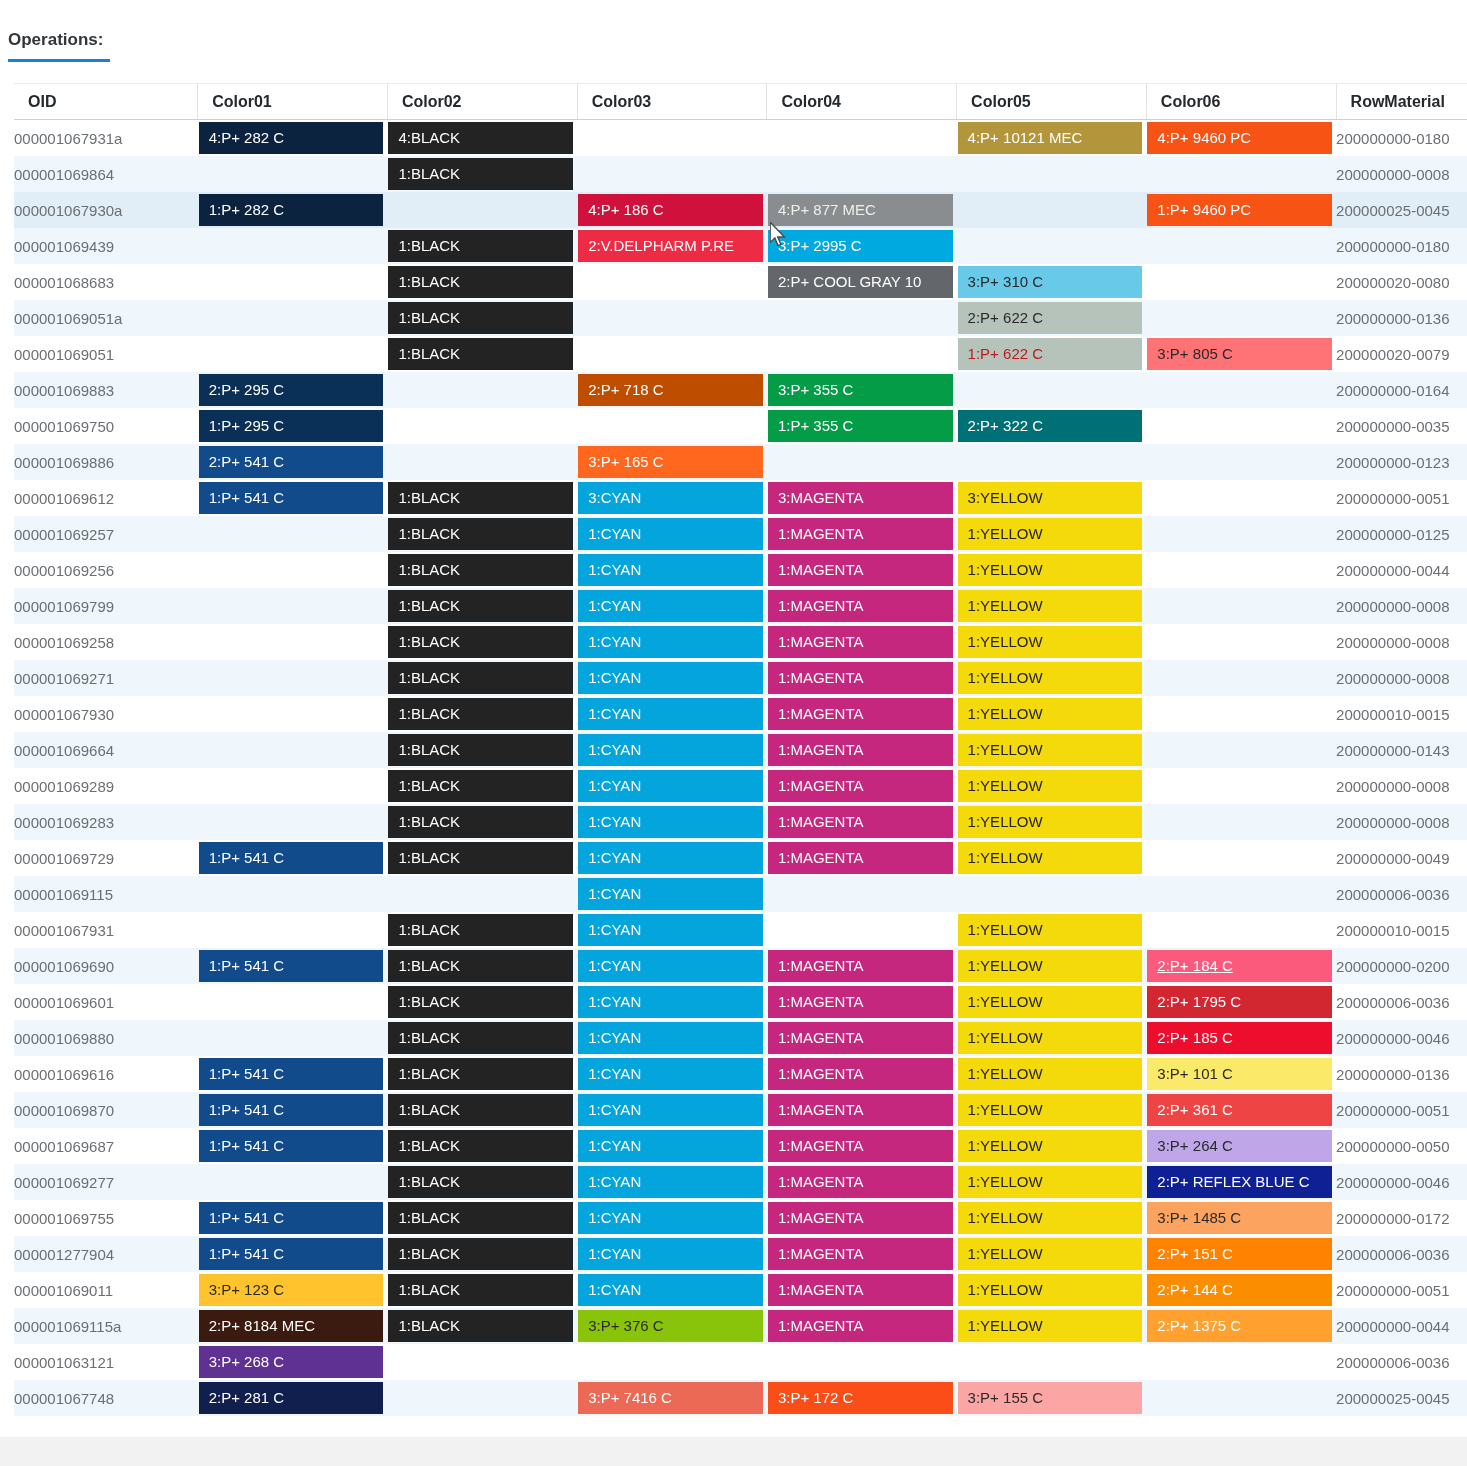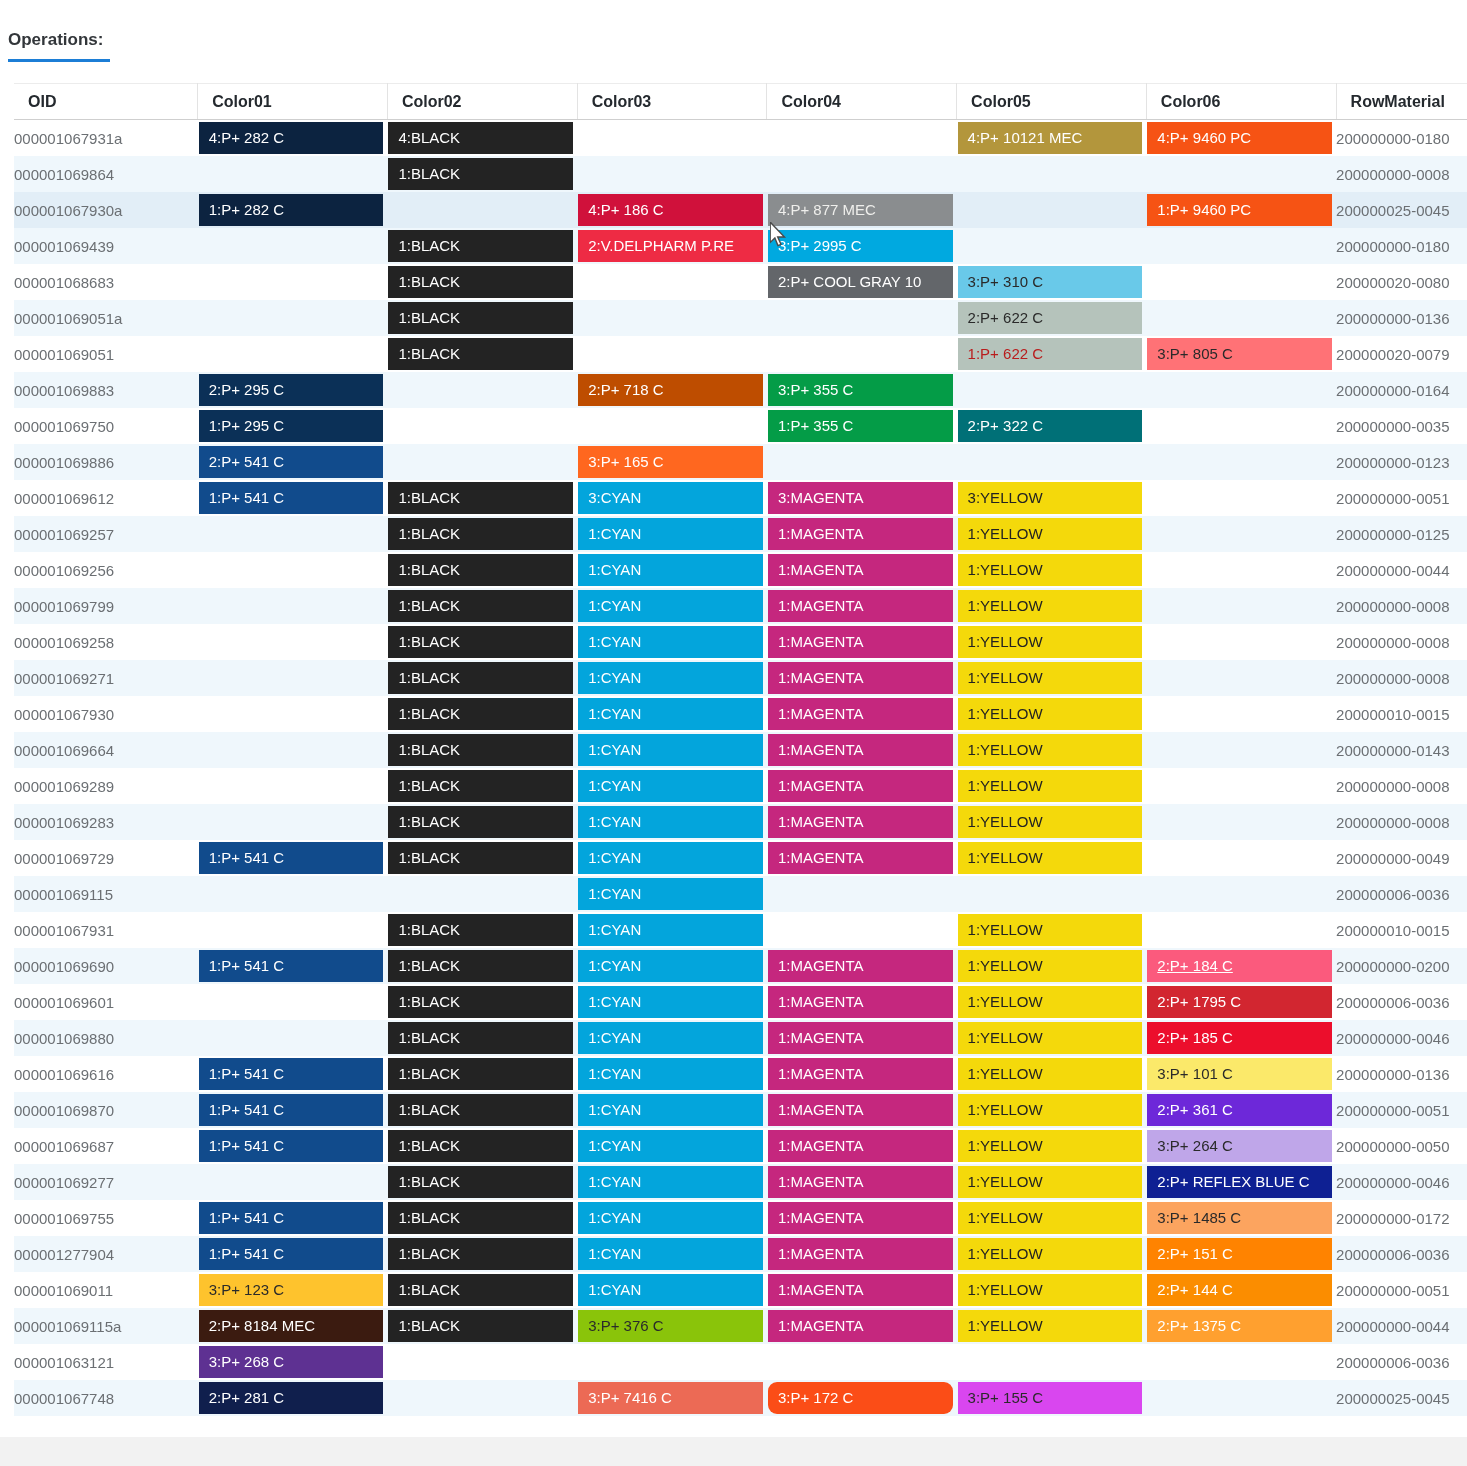--- a/index.html
+++ b/index.html
@@ -586,21 +586,21 @@
         <td>
           <div class="chip" style="background: rgb(3, 165, 220); color: rgb(255, 255, 255);">1:CYAN</div>
         </td>
         <td>
           <div class="chip" style="background: rgb(197, 39, 126); color: rgb(255, 255, 255);">1:MAGENTA</div>
         </td>
         <td>
           <div class="chip" style="background: rgb(244, 217, 11); color: rgb(34, 34, 34);">1:YELLOW</div>
         </td>
         <td>
-          <div class="chip" style="background: #6d28d9; color: rgb(255, 255, 255);">2:P+ 361 C</div>
+          <div class="chip" style="background: #ef4444; color: rgb(255, 255, 255);">2:P+ 361 C</div>
         </td>
         <td class="mat">200000000-0051</td>
       </tr>
       <tr class="r-odd">
         <td class="oid">000001069687</td>
         <td>
           <div class="chip" style="background: rgb(17, 75, 140); color: rgb(255, 255, 255);">1:P+ 541 C</div>
         </td>
         <td>
           <div class="chip" style="background: rgb(35, 35, 35); color: rgb(255, 255, 255);">1:BLACK</div>
@@ -742,24 +742,24 @@
       <tr class="r-even">
         <td class="oid">000001067748</td>
         <td>
           <div class="chip" style="background: rgb(16, 31, 77); color: rgb(255, 255, 255);">2:P+ 281 C</div>
         </td>
         <td></td>
         <td>
           <div class="chip" style="background: rgb(236, 106, 85); color: rgb(255, 255, 255);">3:P+ 7416 C</div>
         </td>
         <td>
-          <div class="chip" style="background: rgb(251, 77, 23); color: rgb(255, 255, 255); border-radius: 9px;">3:P+ 172 C</div>
-        </td>
-        <td>
-          <div class="chip" style="background: #d946ef; color: rgb(42, 42, 42);">3:P+ 155 C</div>
+          <div class="chip" style="background: rgb(251, 77, 23); color: rgb(255, 255, 255);">3:P+ 172 C</div>
+        </td>
+        <td>
+          <div class="chip" style="background: #fca5a5; color: rgb(42, 42, 42);">3:P+ 155 C</div>
         </td>
         <td></td>
         <td class="mat">200000025-0045</td>
       </tr>
     </tbody>
 </table>
 
 <div class="footer-band"></div>
 
 <svg class="cursor" id="cursor" width="22" height="30" viewBox="0 0 22 30" style="left: 770px; top: 222px;">

